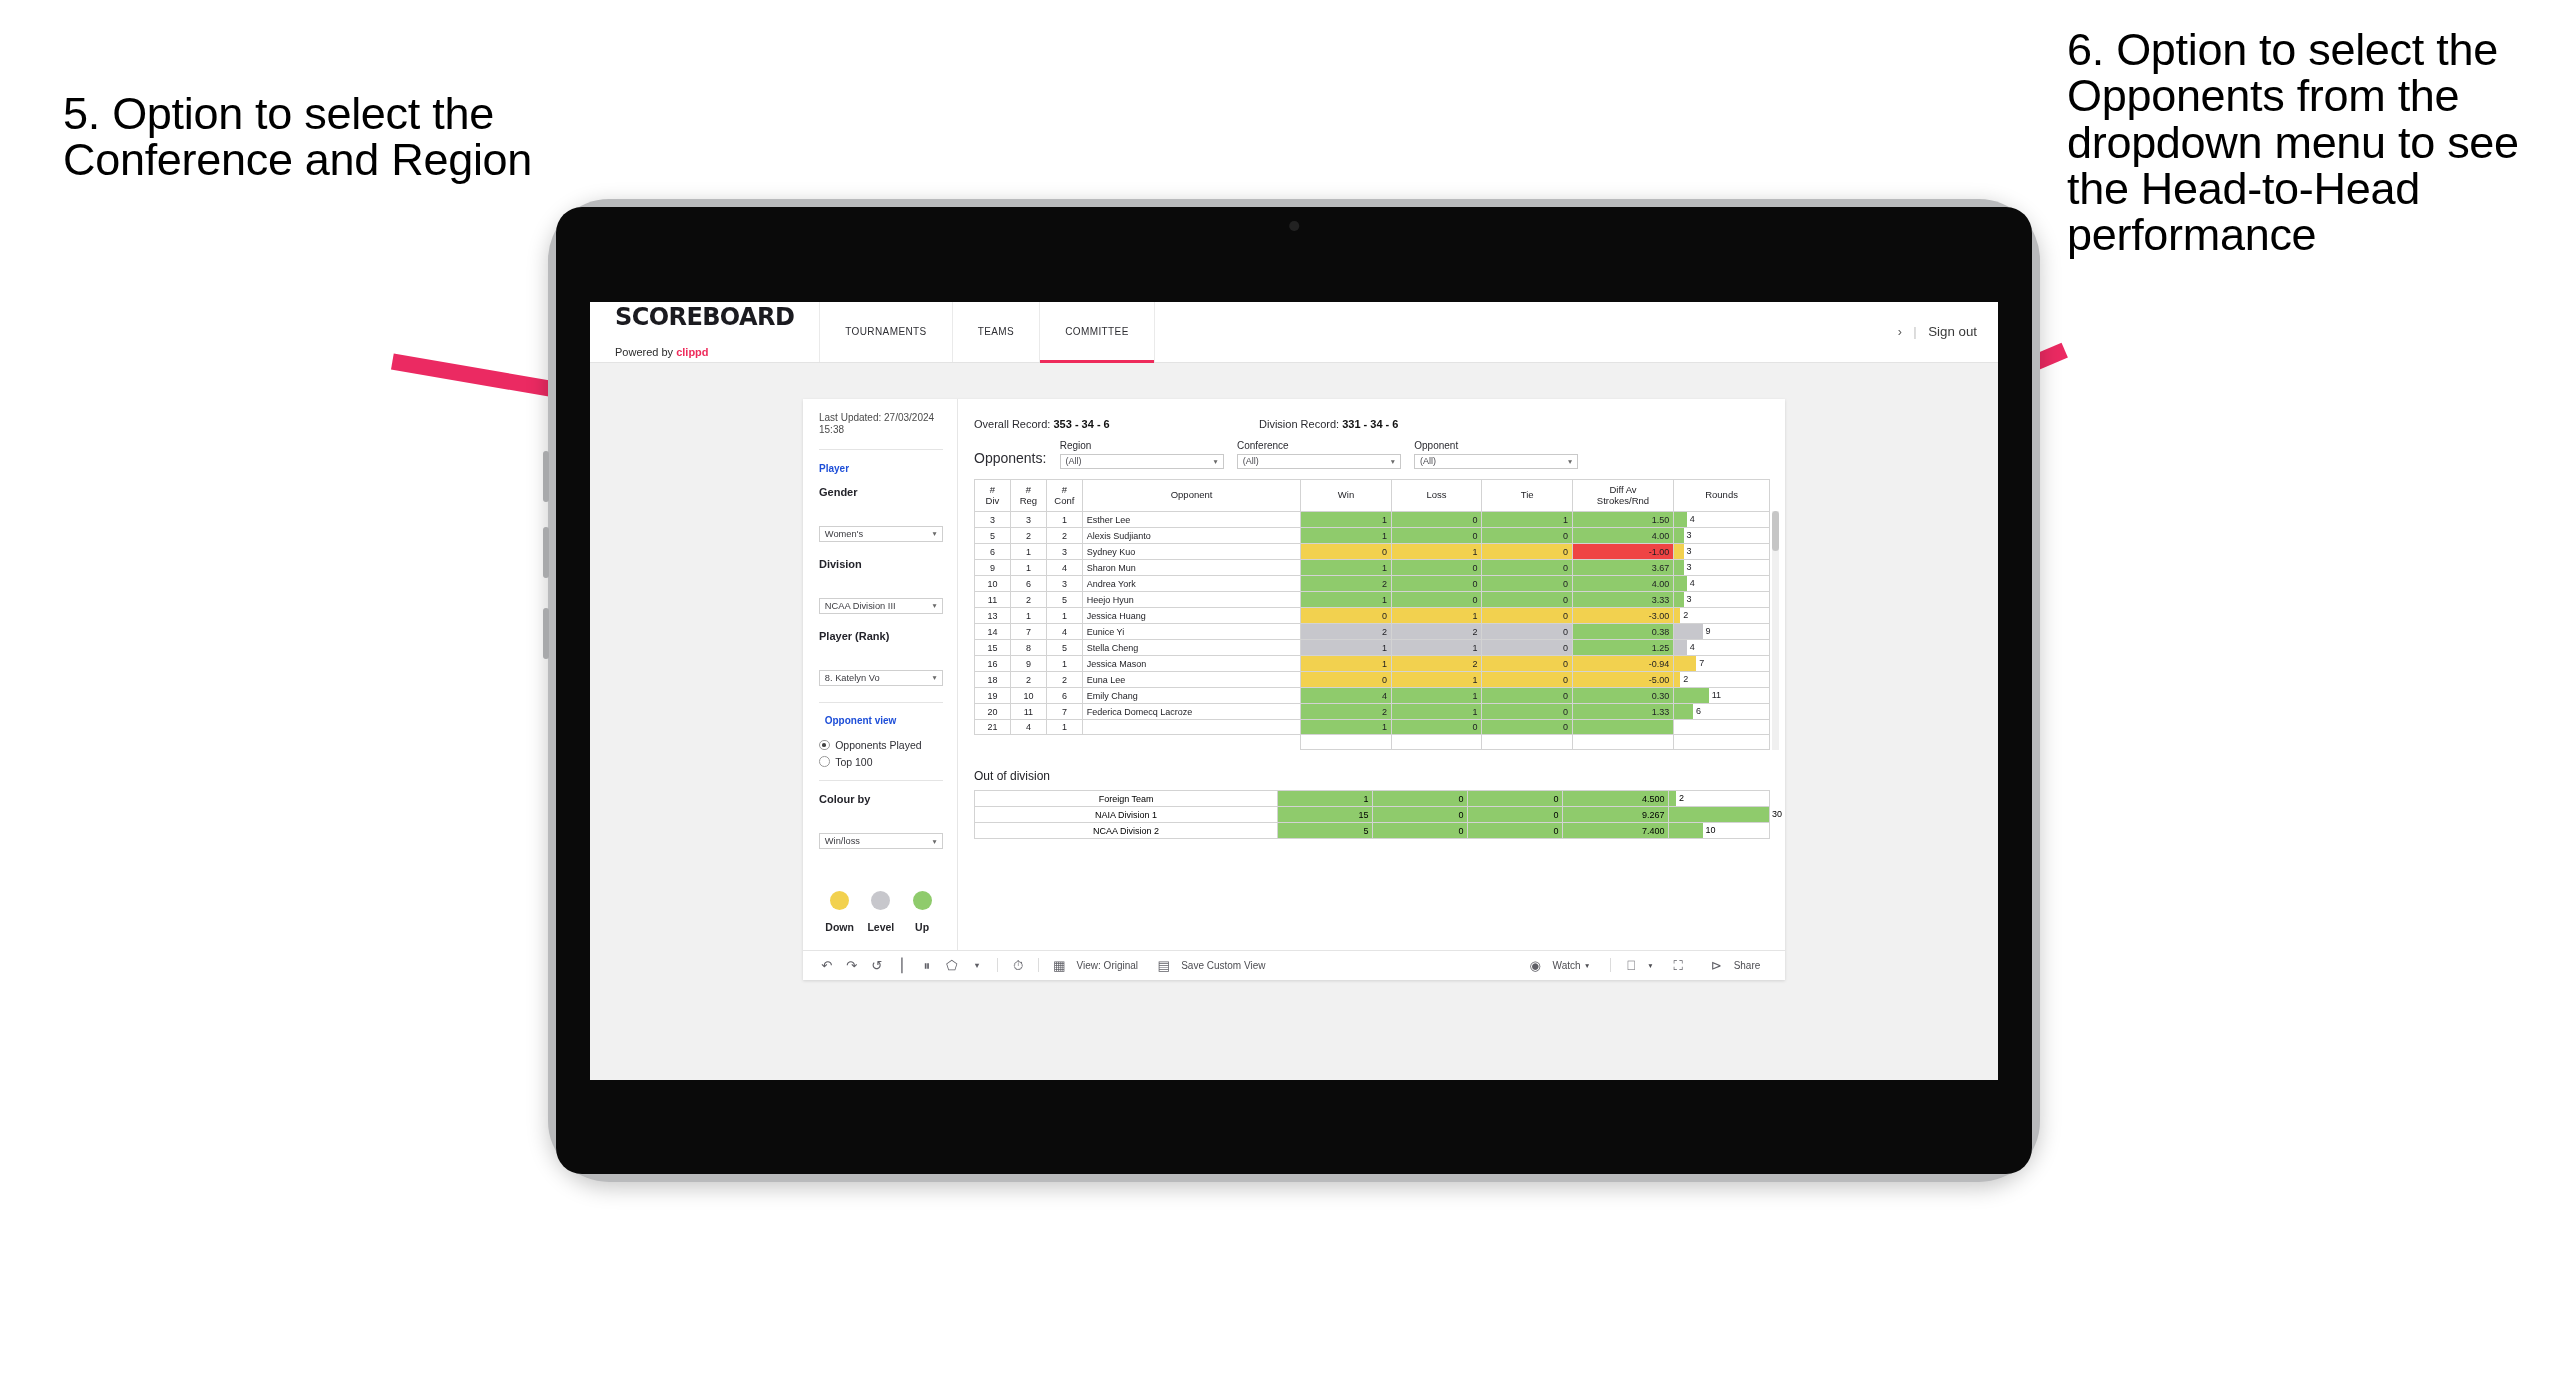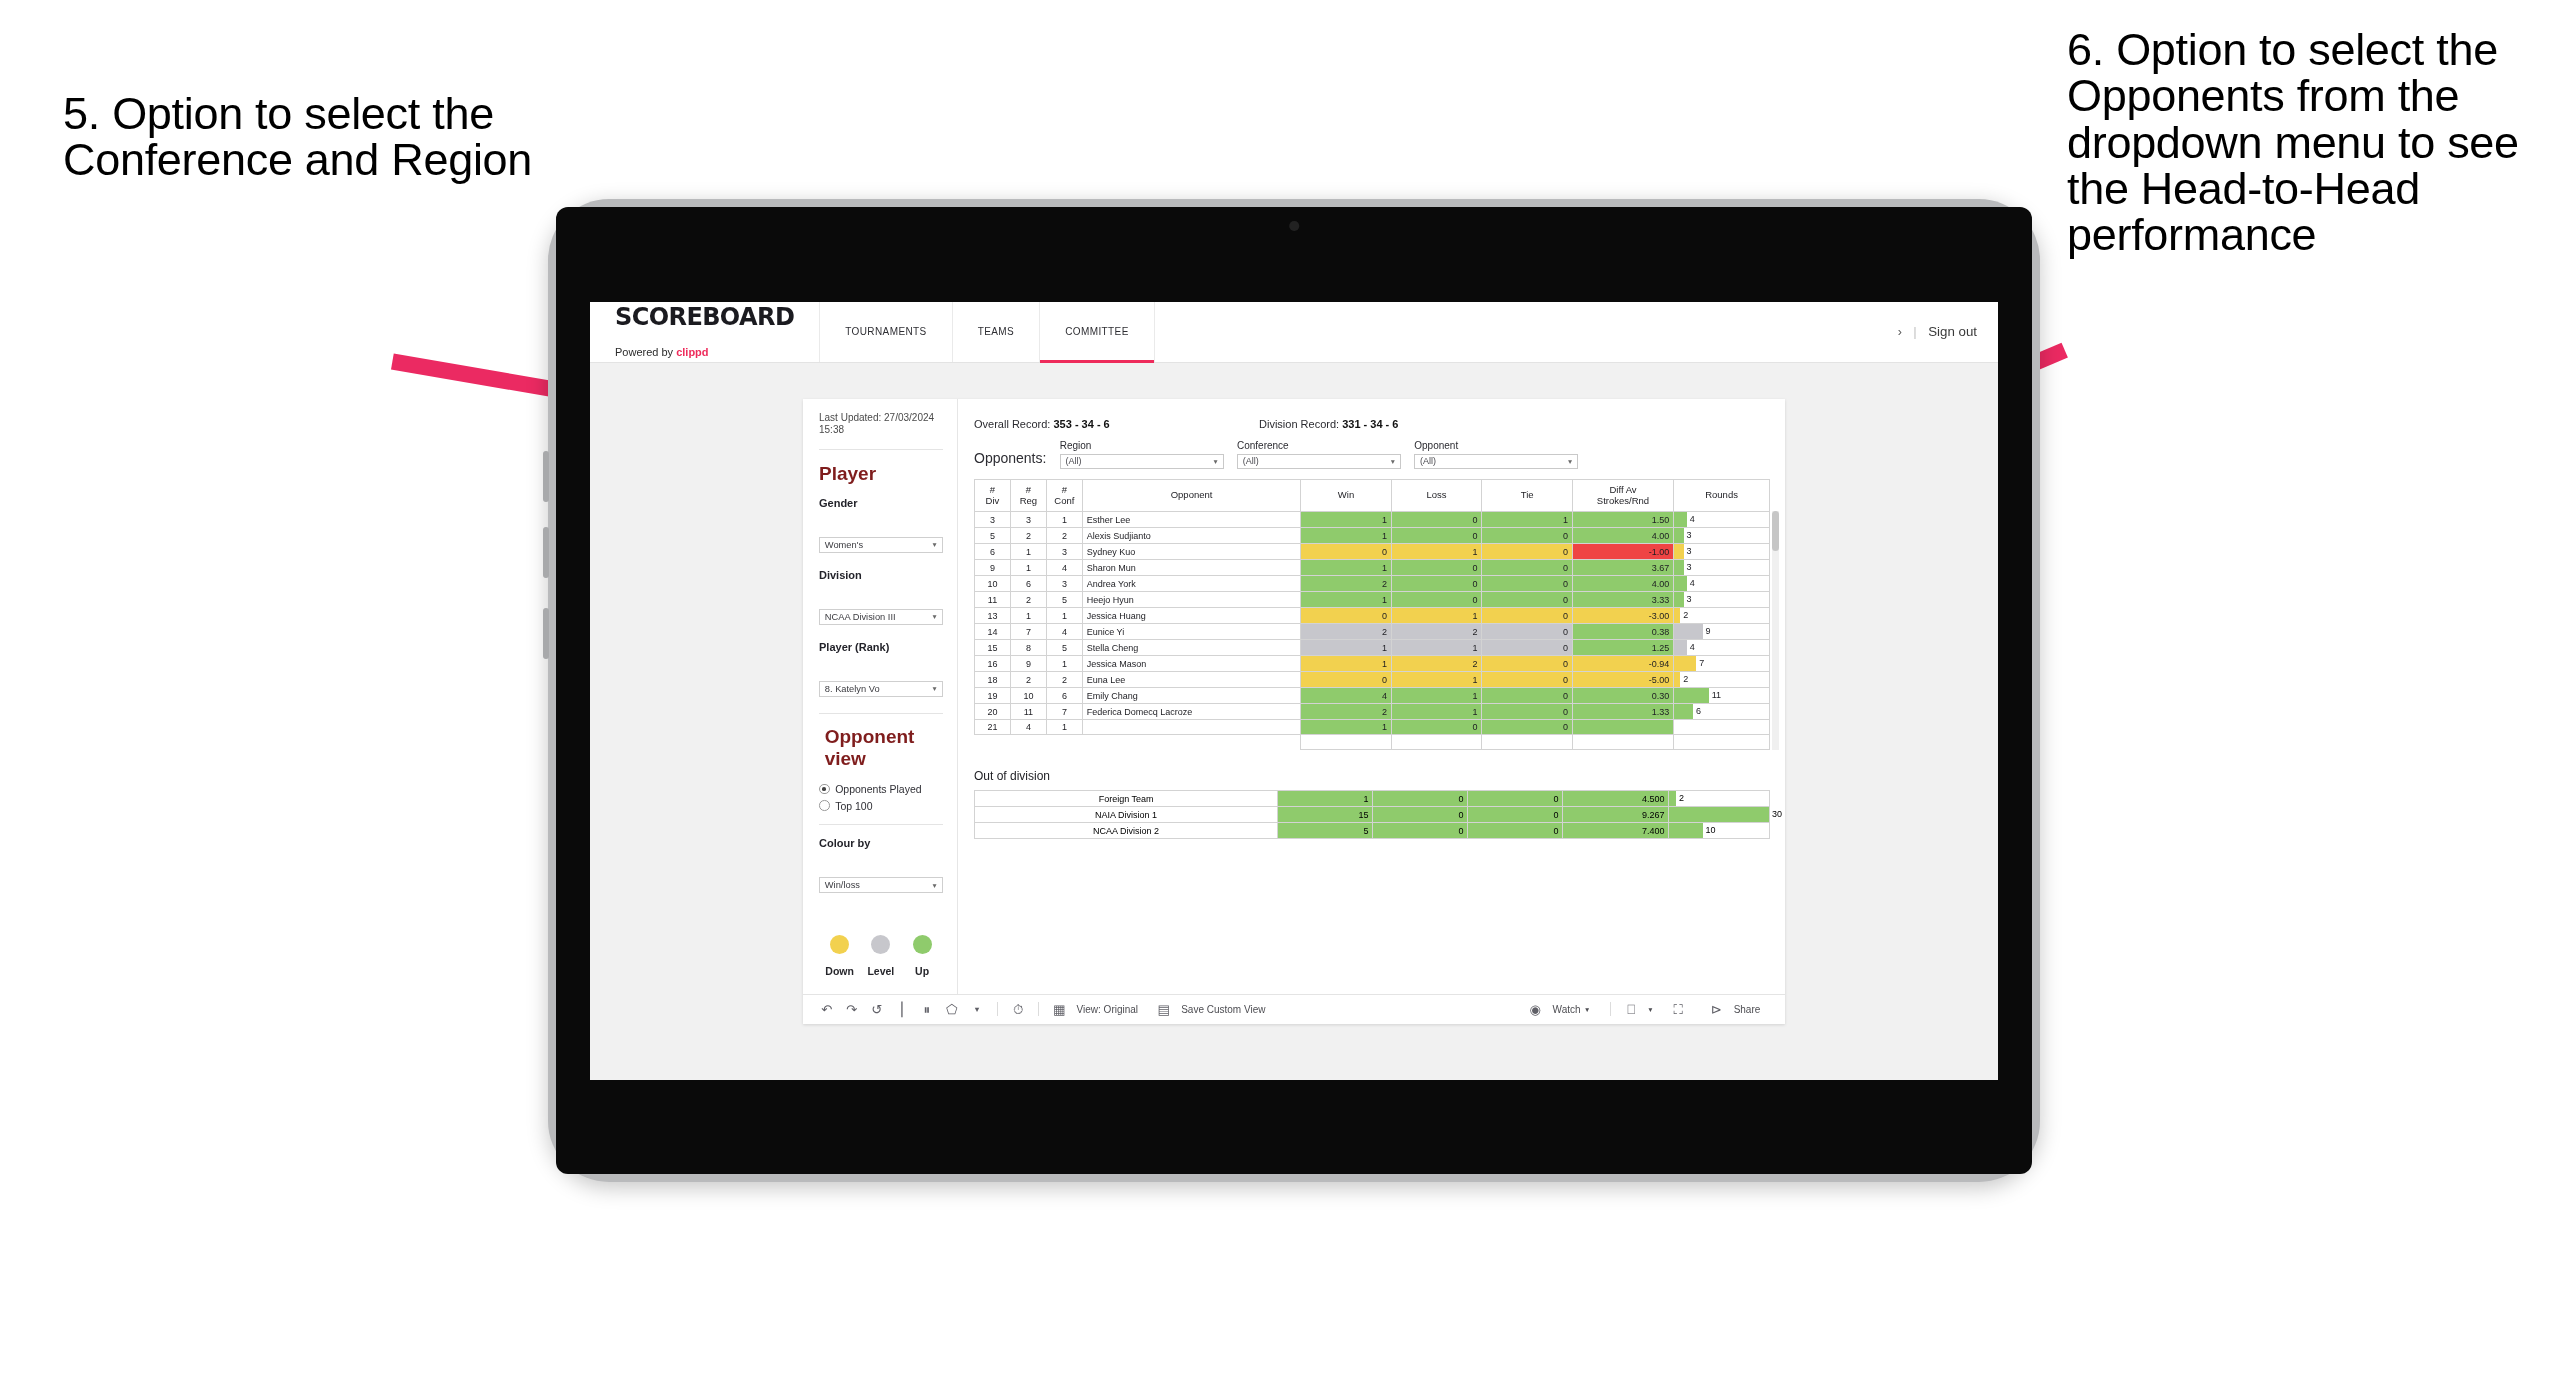--- a/index.html
+++ b/index.html
@@ -31,21 +31,21 @@
     position: absolute; left: 548px; top: 199px;
     width: 1492px; height: 983px;
     background: #b9babc;
     border-radius: 61px;
     padding: 7.6px;
     box-shadow: 0 5.7px 21px rgba(0,0,0,.22);
   }
   .device-inner {
     width: 100%; height: 100%;
     background: #0a0a0a;
-    border-radius: 12px;
+    border-radius: 26px;
     padding: 21px 27px;
     display: flex; align-items: center; justify-content: center;
   }
   .btn-vol {
     position: absolute; left: -4.8px; width: 5.7px; border-radius: 2.9px; background: #a8a9ab;
   }
   .btn-v1 { top: 252px; height: 51px; }
   .btn-v2 { top: 328px; height: 51px; }
   .btn-v3 { top: 409px; height: 51px; }
   .cam { position: absolute; top: 22px; left: 50%; transform: translateX(-50%); width: 9.5px; height: 9.5px; border-radius: 50%; background: #222; }
@@ -112,21 +112,21 @@
   .wb-body { display: flex; }
 
   
   .pane {
     width: 155px; flex: 0 0 155px;
     border-right: 1px solid #e6e6e6;
     padding: 13.3px 14.3px 17px 16px;
   }
   .updated { font-size: 10px; color: #4a4a4a; line-height: 1.25; }
   .hr { height: 1px; background: #e4e4e4; margin: 12.4px 0; }
-  .pane-h { font-size: 19px; font-weight: 700; color: #7f1d1d; margin-bottom: 12.4px; }
+  .pane-h { font-size: 10px; font-weight: 700; color: #1d4ed8; margin-bottom: 12.4px; }
   .pane-h.ind { margin-left: 5.7px; }
   .fld { margin-bottom: 16px; }
   .fld-lb { font-size: 11px; font-weight: 700; color: #23232a; margin-bottom: 3.8px; }
   .sel {
     height: 16px; border: 1px solid #cfcfcf; background: #fff;
     display: flex; align-items: center; justify-content: space-between;
     padding: 0 3.8px 0 4.8px; font-size: 9.3px; color: #3b3b40; margin-top: 28px;
   }
   .sel .car { font-size: 6.7px; color: #6a6a6a; }
   .radio-row { display: flex; align-items: center; gap: 5.7px; margin-bottom: 4.8px; font-size: 10.5px; color: #2f2f35; }

